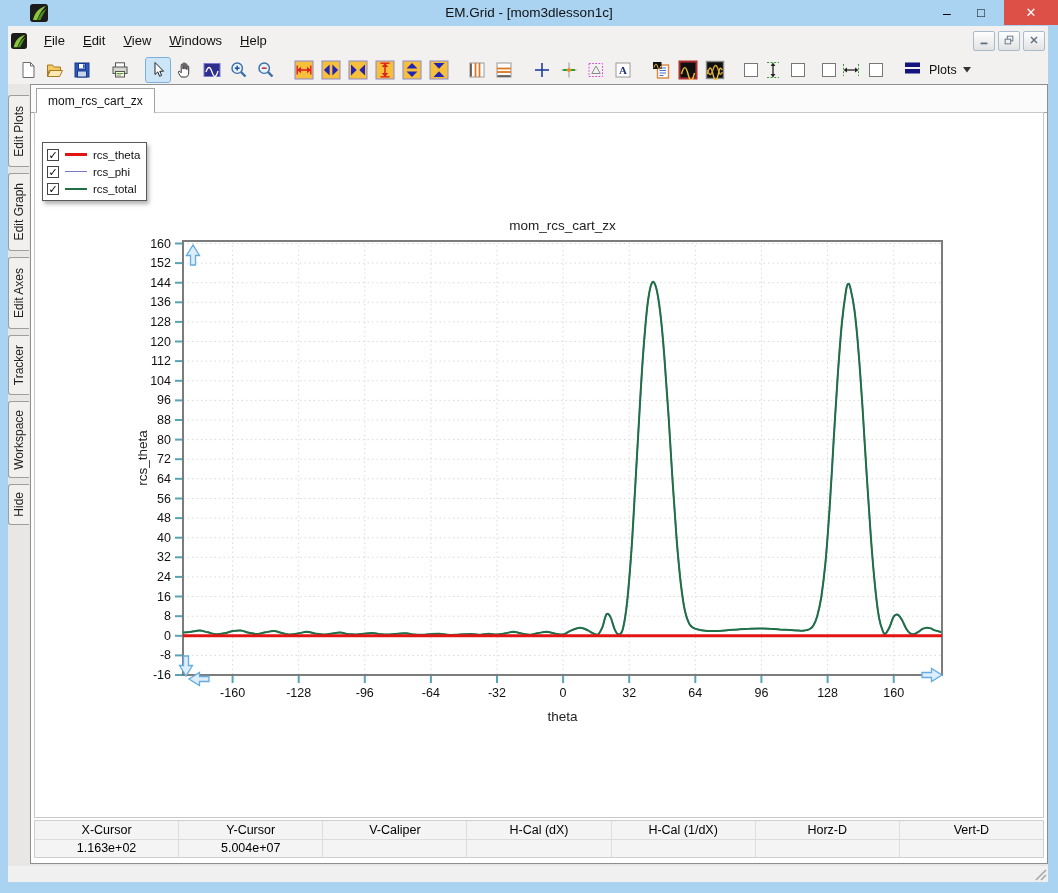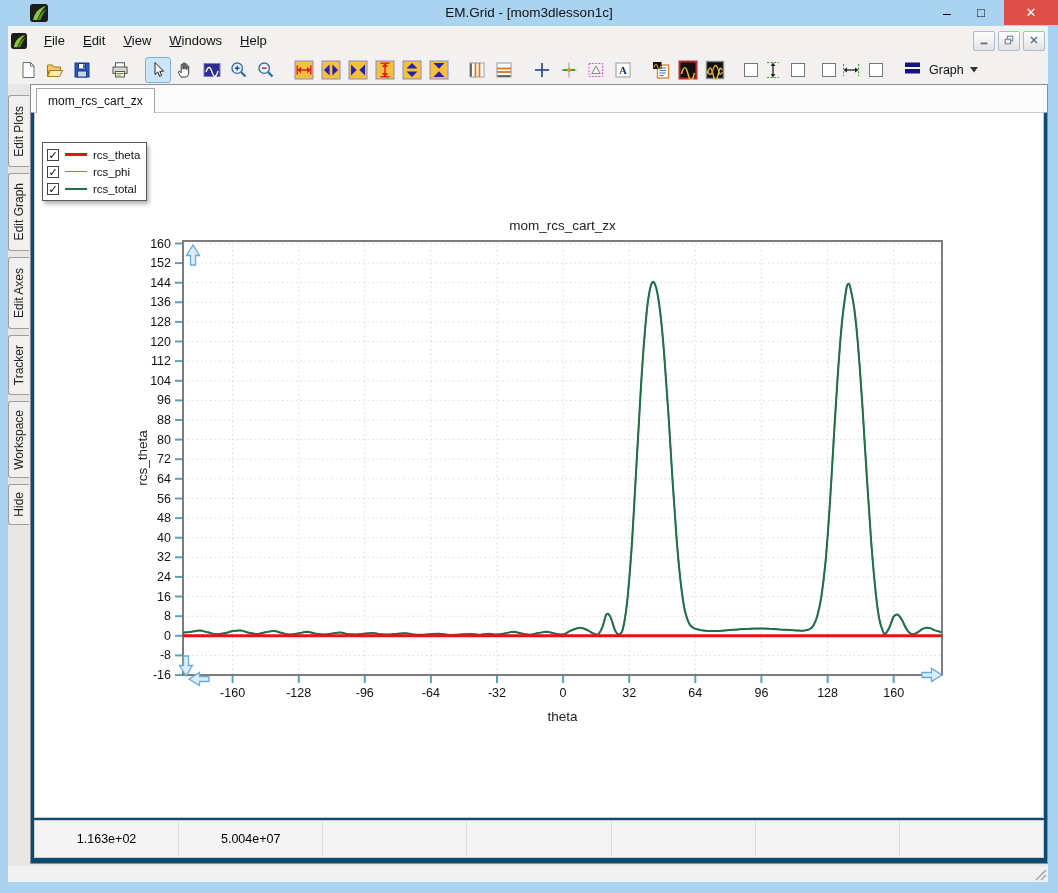--- a/index.html
+++ b/index.html
@@ -29,21 +29,21 @@
   .tb-gap{width:11px;flex:none;}
   .tb-check{width:19px;height:24px;display:flex;align-items:center;justify-content:center;margin-right:1px;flex:none;}
   .layout-btn{display:flex;align-items:center;gap:6px;padding:3px 6px;font-size:12.5px;color:#111;flex:none;}
 
   
   .client{position:absolute;left:8px;right:10px;top:84px;bottom:27px;background:#e9e7e6;}
   .side-tabs{position:absolute;left:0;top:0;width:22px;bottom:0;}
   .side-tab{position:absolute;left:0;width:21px;background:#f1f0ee;border:1px solid #9e9e9e;border-right:none;border-radius:3px 0 0 3px;display:flex;align-items:center;justify-content:center;box-sizing:border-box;}
   .side-tab span{writing-mode:vertical-rl;transform:rotate(180deg);font-size:12px;color:#222;white-space:nowrap;}
 
-  .panel{position:absolute;left:22px;top:0;right:0;bottom:2px;background:#0c4a6e;border:1px solid #8e8e8e;}
+  .panel{position:absolute;left:22px;top:0;right:0;bottom:2px;background:#ffffff;border:1px solid #8e8e8e;}
   .tabstrip{position:absolute;left:0;right:0;top:0;height:27px;border-bottom:1px solid #a3a3a3;background:#fbfbfb;}
   .doc-tab{position:absolute;left:5px;top:3px;height:25px;background:#fff;border:1px solid #a3a3a3;border-bottom:none;display:flex;align-items:center;padding:0 11px;font-size:12px;color:#111;z-index:2;box-sizing:border-box;}
 
   .chart-area{position:absolute;left:3px;right:3px;top:27px;height:706px;border:1px solid #c9c9c9;background:#fff;box-sizing:border-box;}
   .chart-area svg{position:absolute;left:0;top:0;}
 
   .legend{position:absolute;left:7px;top:29px;background:#fff;border:1px solid #5a5a5a;box-shadow:2px 3px 4px rgba(0,0,0,.3);padding:3px 6px 3px 4px;z-index:5;}
   .legend-row{display:flex;align-items:center;gap:6px;height:17px;}
   .legend-box{width:12px;height:12px;border:1px solid #444;background:#fff;font-size:11px;line-height:11px;text-align:center;color:#000;box-sizing:border-box;}
   .legend-line{width:22px;flex:none;}
@@ -393,21 +393,21 @@
             <rect x="3.5" y="3.5" width="13" height="13" fill="#fff" stroke="#777"></rect>
           </svg>
         </span>
       </span>
       <span class="tb-gap"></span>
       <span class="layout-btn">
         <span><svg width="20" height="20" viewBox="0 0 20 20">
             <rect x="2" y="4.5" width="15" height="4.5" fill="#14147e"></rect>
             <rect x="2" y="11" width="15" height="4.5" fill="#14147e"></rect>
           </svg></span>
-        <span>Graph</span>
+        <span>Plots</span>
         <svg width="8" height="6" viewBox="0 0 8 6">
           <path d="M0 0h8L4 5.5z" fill="#333"></path>
         </svg>
       </span>
     </div>
 
   <div class="client">
     <div class="side-tabs" id="sideTabs">
         <div class="side-tab" style="top: 11px; height: 72px;">
           <span>Edit Plots</span>
@@ -574,20 +574,29 @@
             </div>
             <div class="legend-row">
               <span class="legend-box">✓</span>
               <span class="legend-line" style="height:2px;background:#1f7044"></span>
               <span class="legend-label">rcs_total</span>
             </div>
           </div>
       </div>
 
       <div class="statusbar" id="statusBar">
+          <div class="status-row hdr">
+            <span class="status-cell">X-Cursor</span>
+            <span class="status-cell">Y-Cursor</span>
+            <span class="status-cell">V-Caliper</span>
+            <span class="status-cell">H-Cal (dX)</span>
+            <span class="status-cell">H-Cal (1/dX)</span>
+            <span class="status-cell">Horz-D</span>
+            <span class="status-cell">Vert-D</span>
+          </div>
           <div class="status-row">
             <span class="status-cell">1.163e+02</span>
             <span class="status-cell">5.004e+07</span>
             <span class="status-cell"></span>
             <span class="status-cell"></span>
             <span class="status-cell"></span>
             <span class="status-cell"></span>
             <span class="status-cell"></span>
           </div>
         </div>

